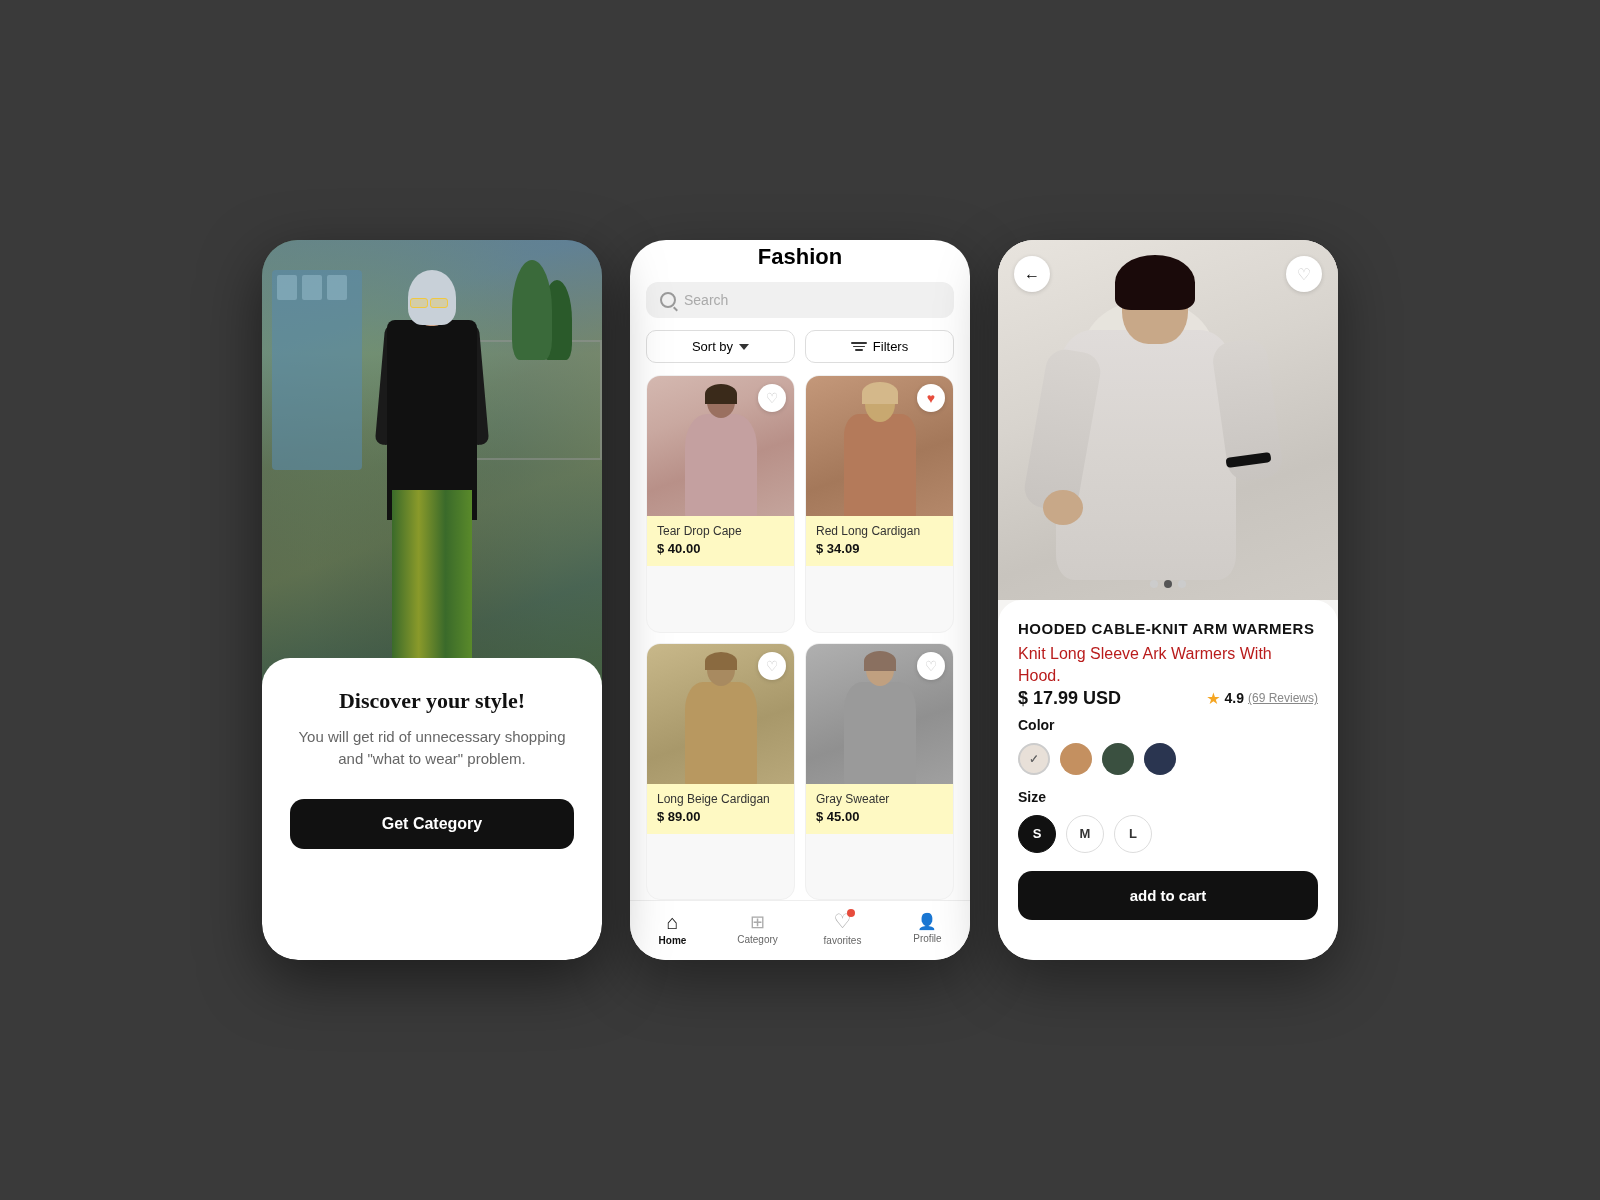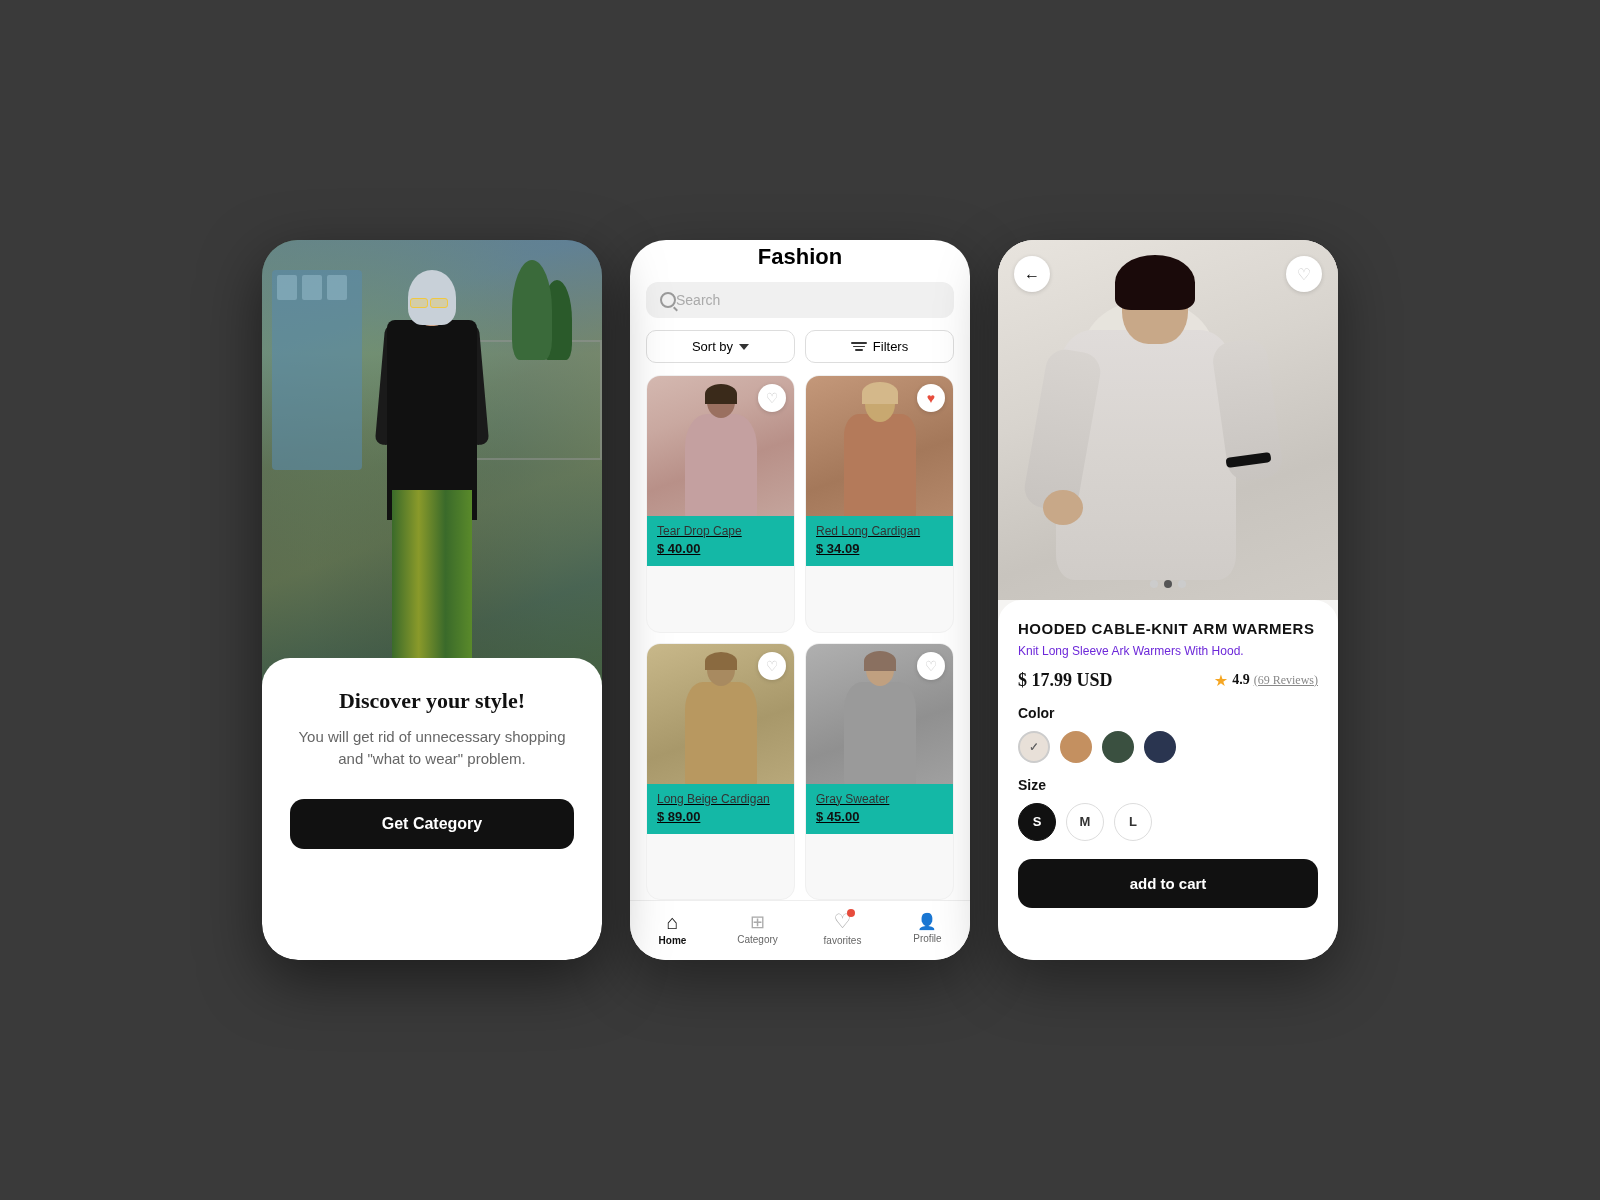--- a/index.html
+++ b/index.html
@@ -143,20 +143,21 @@
       font-size: 22px;
       font-weight: 700;
     }
     .search-bar {
       margin: 0 16px 12px;
       background: #f0f0f0;
       border-radius: 12px;
       padding: 10px 14px;
       display: flex;
       align-items: center;
+      gap: 8px;
     }
     .search-icon-circle {
       width: 16px; height: 16px;
       border: 2px solid #999;
       border-radius: 50%;
       position: relative;
     }
     .search-icon-circle::after {
       content: '';
       position: absolute;
@@ -220,22 +221,21 @@
       justify-content: center;
       font-size: 14px;
       box-shadow: 0 1px 4px rgba(0,0,0,0.15);
       cursor: pointer;
       border: none;
     }
     .heart-filled { color: #e74c3c; }
     .heart-empty { color: #ccc; }
     .product-info {
       padding: 8px 10px 10px;
-      background: #14b8a6;
-      text-decoration: underline;
+      background: #fef9c3;
     }
     .product-name { font-size: 12px; color: #333; margin-bottom: 3px; }
     .product-price { font-size: 13px; font-weight: 600; color: #111; }
 
     
     .sweater-pink { background: linear-gradient(160deg, #d4b8b0 0%, #c9a8a0 30%, #b89088 60%, #c4a49c 100%); }
     .sweater-beige { background: linear-gradient(160deg, #c8b88a 0%, #b8a87a 30%, #a8986a 60%, #b8a87a 100%); }
     .sweater-tan { background: linear-gradient(160deg, #c4987a 0%, #b4886a 30%, #a4785a 60%, #b4886a 100%); }
     .sweater-gray { background: linear-gradient(160deg, #b0b0b0 0%, #a0a0a0 30%, #909090 60%, #a0a0a0 100%); }
 
@@ -349,31 +349,29 @@
     }
     .product-detail-name {
       font-size: 15px;
       font-weight: 800;
       color: #111;
       text-transform: uppercase;
       letter-spacing: 0.5px;
       margin-bottom: 6px;
     }
     .product-detail-desc {
-      font-size: 12px;
-      color: #6d28d9;
-      margin-bottom: 10px;
+      font-size: 16px;
+      color: #b91c1c;
       line-height: 1.4;
     }
     .price-rating-row {
       display: flex;
       align-items: center;
       justify-content: space-between;
-      margin-bottom: 14px;
-      font-family: Liberation Serif, serif;
+      margin-bottom: 8px;
     }
     .detail-price {
       font-size: 18px;
       font-weight: 700;
       color: #111;
     }
     .rating-container {
       display: flex;
       align-items: center;
       gap: 4px;

